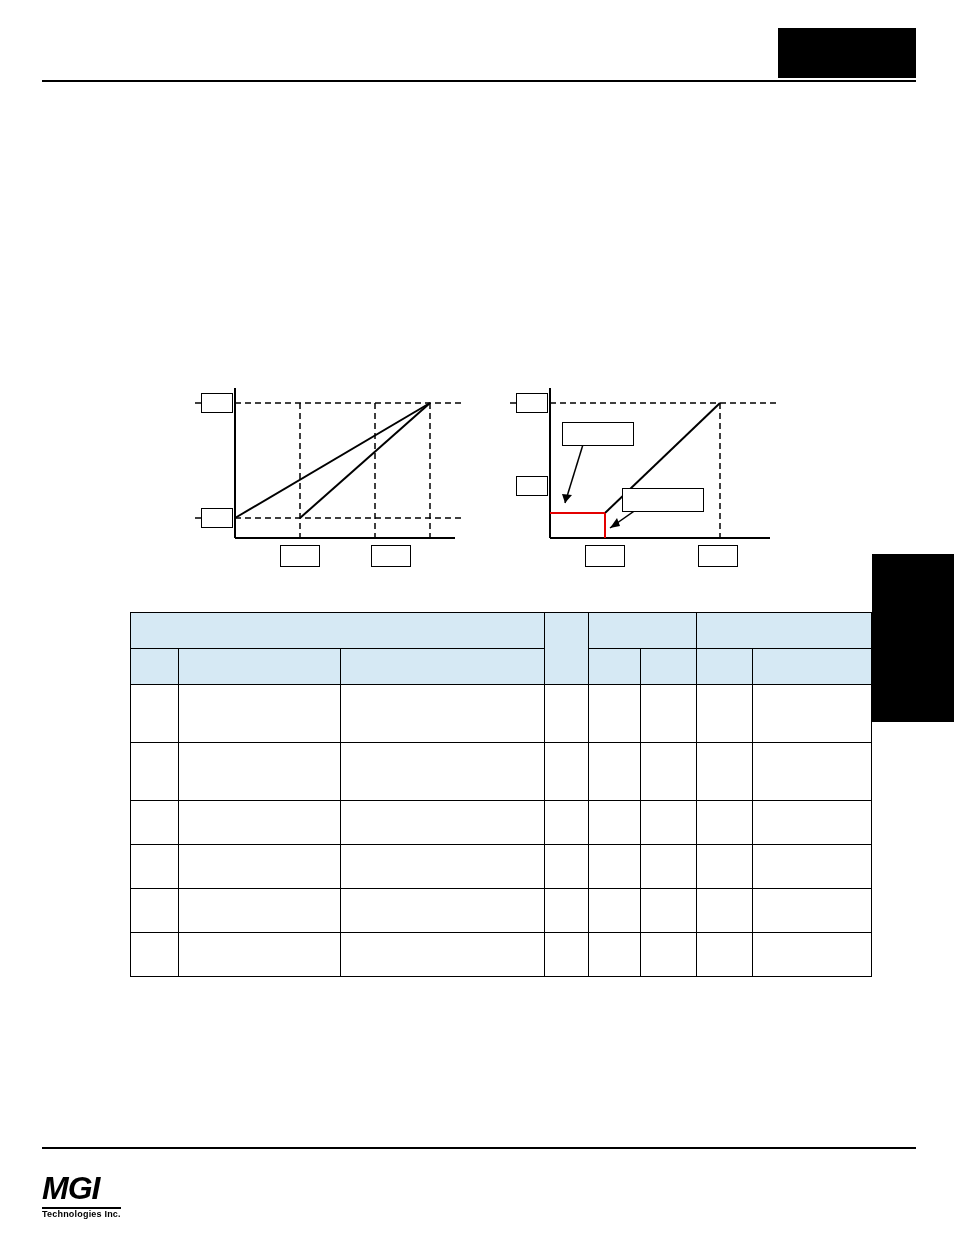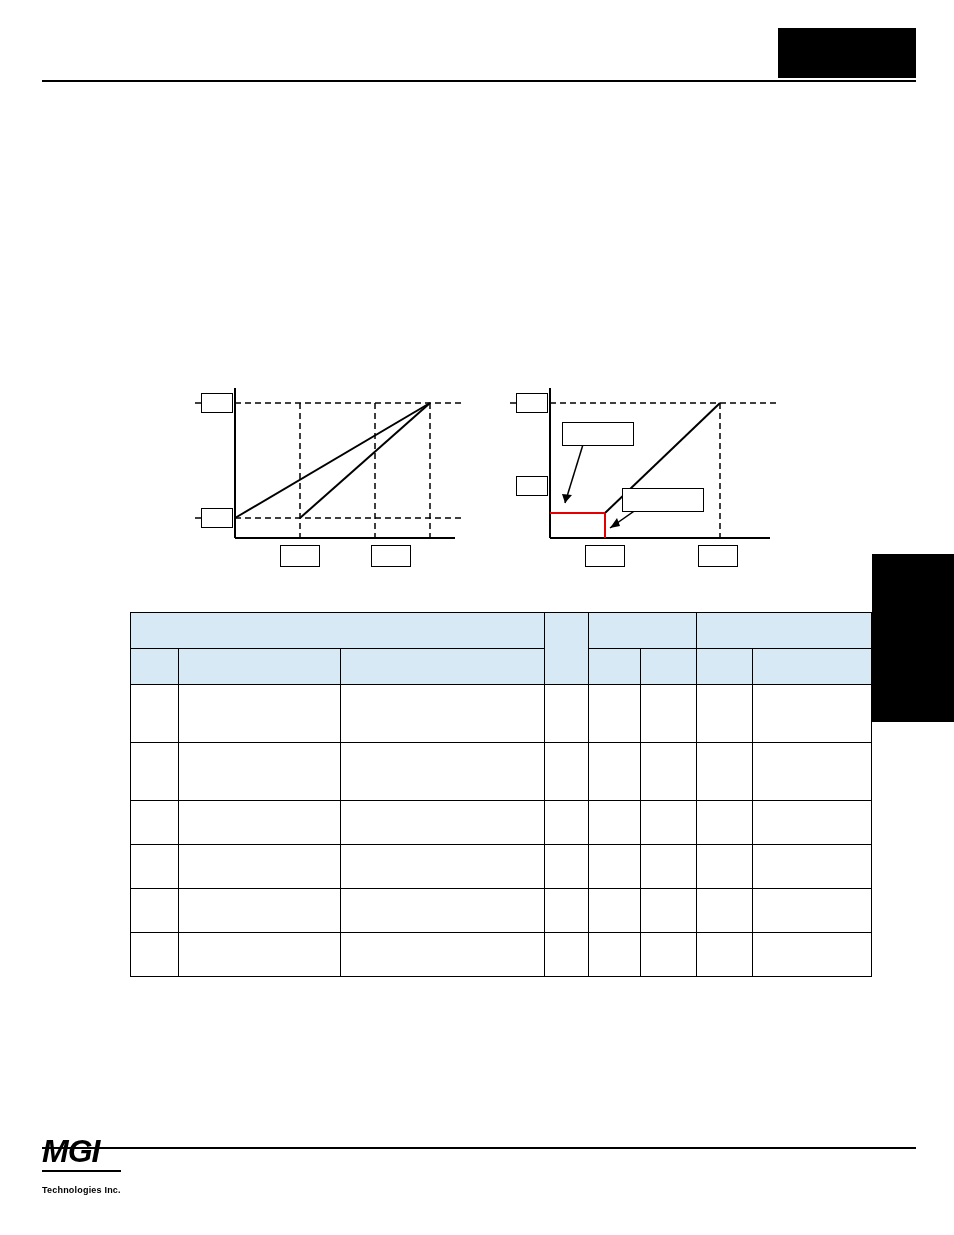--- a/index.html
+++ b/index.html
@@ -36,36 +36,36 @@
     }
     .footer-rule {
       position: absolute;
       bottom: 86px;
       left: 42px;
       right: 38px;
       border-top: 2px solid #000;
     }
     .logo {
       position: absolute;
-      bottom: 40px;
+      bottom: 16px;
       left: 42px;
     }
     .logo-top {
       font-size: 32px;
       font-weight: 900;
       letter-spacing: -1px;
       font-style: italic;
     }
     .logo-bottom {
       font-size: 9px;
       font-weight: 700;
       letter-spacing: 0.2px;
       border-top: 2px solid #000;
       text-align: right;
-      padding-top: 13px;
+      padding-top: 0;
     }
     
     .diagram {
       position: absolute;
       top: 378px;
       width: 270px;
       height: 190px;
     }
     .diagram-left { left: 195px; }
     .diagram-right { left: 510px; }

